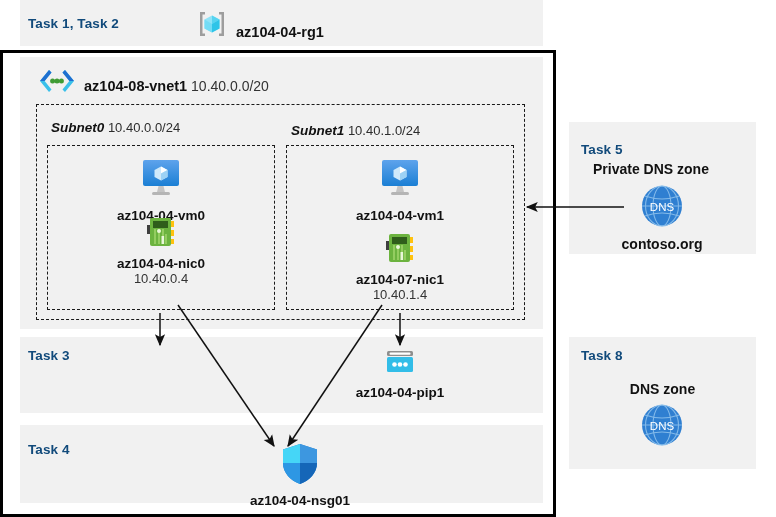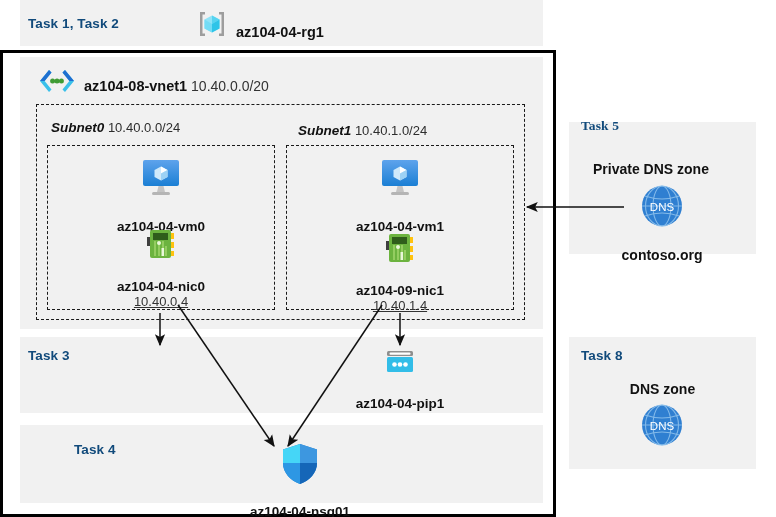--- a/index.html
+++ b/index.html
@@ -13,22 +13,22 @@
   .panel{position:absolute;background:#f1f1f1;box-sizing:border-box;}
 
   .task-label{position:absolute;font-weight:bold;font-size:13.5px;color:#114a7b;letter-spacing:.1px;}
 
   .dashed{position:absolute;border:1.6px dashed #1a1a1a;box-sizing:border-box;background:transparent;}
 
   .subnet-title{position:absolute;font-size:13px;color:#2d2d2d;white-space:nowrap;}
   .subnet-title b{color:#111;font-size:13.5px;font-style:italic;}
 
   .node{position:absolute;text-align:center;}
-  .node .cap{margin-top:15px;font-weight:bold;font-size:13.5px;color:#111;white-space:nowrap;}
-  .node .ip{font-size:13px;color:#333;white-space:nowrap;margin-top:0px;text-decoration:underline;}
+  .node .cap{margin-top:4px;font-weight:bold;font-size:13.5px;color:#111;white-space:nowrap;}
+  .node .ip{font-size:13px;color:#333;white-space:nowrap;margin-top:0px;}
 
   .hdr-row{position:absolute;display:flex;align-items:flex-end;gap:8px;}
   .hdr-text{font-size:14px;color:#333;white-space:nowrap;}
   .hdr-text b{color:#111;font-size:14.5px;}
 
   svg.lyr{position:absolute;left:0;top:0;width:776px;height:517px;pointer-events:none;}
 
   .ttl{font-weight:bold;font-size:14px;color:#111;position:absolute;white-space:nowrap;text-align:center;}
 </style>
 </head>
@@ -96,39 +96,39 @@
         <path d="M23 8.5 L29.5 12 L29.5 19 L23 22.5 L16.5 19 L16.5 12 Z" fill="#cfe9fb"></path>
         <path d="M23 8.5 L29.5 12 L23 15.5 Z" fill="#ffffff"></path>
         <path d="M23 15.5 L29.5 12 L29.5 19 L23 22.5 Z" fill="#9dd2f5"></path>
         <path d="M20.5 28 L25.5 28 L27 34 L19 34 Z" fill="#c4c4c4"></path>
         <rect x="14" y="34" width="18" height="3" rx="1.5" fill="#b5b5b5"></rect>
       </svg>
     </span>
     <div class="cap">az104-04-vm0</div>
   </div>
 
-  <div class="node" style="left:101px;top:228px;width:120px;">
+  <div class="node" style="left:101px;top:216px;width:120px;">
     <span style="display:inline-block;width:34px;height:32px;">
       <svg width="34" height="32" viewBox="0 0 34 32">
         <rect x="3" y="9" width="4" height="9" fill="#3f3f3f"></rect>
         <rect x="25" y="5" width="5" height="6" fill="#ffc20e"></rect>
         <rect x="25" y="14" width="5" height="6" fill="#ffc20e"></rect>
         <rect x="25" y="23" width="5" height="5" fill="#ffc20e"></rect>
         <rect x="6" y="2" width="21" height="28" rx="2" fill="#6cb33f"></rect>
         <rect x="9" y="5" width="15" height="7" fill="#2f5d1b"></rect>
         <path d="M11 13 L11 28 M15 16 L15 28 M19 13 L19 28 M22 18 L22 28" stroke="#9fd46a" stroke-width="1.6" fill="none"></path>
         <circle cx="15" cy="15" r="2" fill="#eaf7d9"></circle>
         <rect x="17.5" y="20" width="2.6" height="8" fill="#eaf7d9"></rect>
       </svg>
     </span>
     <div class="cap">az104-04-nic0</div>
     <div class="ip">10.40.0.4</div>
   </div>
 
-  <div class="subnet-title" style="left:291px;top:123px;margin-left:7px;">
+  <div class="subnet-title" style="left:291px;top:123px;">
     <b>Subnet1</b> <span>10.40.1.0/24</span>
   </div>
   <div class="dashed" style="left:286px;top:145px;width:228px;height:165px;"></div>
 
   <div class="node" style="left:340px;top:158px;width:120px;">
     <span style="display:inline-block;width:46px;height:42px;">
       <svg width="46" height="42" viewBox="0 0 46 42">
         <defs>
           <linearGradient id="vmg1" x1="0" y1="0" x2="0" y2="1">
             <stop offset="0" stop-color="#5ea3ec"></stop>
@@ -153,21 +153,21 @@
         <rect x="25" y="5" width="5" height="6" fill="#ffc20e"></rect>
         <rect x="25" y="14" width="5" height="6" fill="#ffc20e"></rect>
         <rect x="25" y="23" width="5" height="5" fill="#ffc20e"></rect>
         <rect x="6" y="2" width="21" height="28" rx="2" fill="#6cb33f"></rect>
         <rect x="9" y="5" width="15" height="7" fill="#2f5d1b"></rect>
         <path d="M11 13 L11 28 M15 16 L15 28 M19 13 L19 28 M22 18 L22 28" stroke="#9fd46a" stroke-width="1.6" fill="none"></path>
         <circle cx="15" cy="15" r="2" fill="#eaf7d9"></circle>
         <rect x="17.5" y="20" width="2.6" height="8" fill="#eaf7d9"></rect>
       </svg>
     </span>
-    <div class="cap">az104-09-nic1</div>
+    <div class="cap">az104-07-nic1</div>
     <div class="ip">10.40.1.4</div>
   </div>
 
   <div class="panel" style="left:20px;top:337px;width:523px;height:76px;"></div>
   <div class="task-label" style="left:28px;top:348px;">Task 3</div>
 
 
   <div class="node" style="left:340px;top:349px;width:120px;">
     <span style="display:inline-block;width:34px;height:28px;">
       <svg width="34" height="28" viewBox="0 0 34 28">
@@ -176,37 +176,37 @@
         <rect x="4" y="8" width="26" height="15" rx="1.5" fill="#32bde8"></rect>
         <circle cx="11.5" cy="15.5" r="2.3" fill="#ffffff"></circle>
         <circle cx="17" cy="15.5" r="2.3" fill="#ffffff"></circle>
         <circle cx="22.5" cy="15.5" r="2.3" fill="#ffffff"></circle>
       </svg>
     </span>
     <div class="cap">az104-04-pip1</div>
   </div>
 
   <div class="panel" style="left:20px;top:425px;width:523px;height:78px;"></div>
-  <div class="task-label" style="left:28px;top:442px;margin-left:46px;">Task 4</div>
+  <div class="task-label" style="left:28px;top:442px;">Task 4</div>
 
   <div class="node" style="left:240px;top:443px;width:120px;">
     <span style="display:inline-block;width:38px;height:42px;">
       <svg width="38" height="42" viewBox="0 0 38 42">
         <path d="M19 1 L36 6.5 L36 20 C36 30 28.5 37.5 19 41 C9.5 37.5 2 30 2 20 L2 6.5 Z" fill="#1f7fd0"></path>
         <path d="M19 1 L2 6.5 L2 20 L19 20 Z" fill="#45d6f7"></path>
         <path d="M19 1 L36 6.5 L36 20 L19 20 Z" fill="#3d97e0"></path>
         <path d="M2 20 L19 20 L19 41 C9.5 37.5 2 30 2 20 Z" fill="#2d97e4"></path>
         <path d="M36 20 L19 20 L19 41 C28.5 37.5 36 30 36 20 Z" fill="#1566b8"></path>
       </svg>
     </span>
     <div class="cap">az104-04-nsg01</div>
   </div>
 
   <div class="panel" style="left:569px;top:122px;width:187px;height:132px;"></div>
-  <div class="task-label" style="left:581px;top:118px;font-family:Liberation Serif, serif;">Task 5</div>
+  <div class="task-label" style="left:581px;top:142px;">Task 5</div>
   <div class="ttl" style="left:569px;top:161px;width:164px;">Private DNS zone</div>
 
   <div class="node" style="left:602px;top:184px;width:120px;">
     <span style="display:inline-block;width:44px;height:44px;">
       <svg width="44" height="44" viewBox="0 0 44 44">
         <circle cx="22" cy="22" r="20" fill="#2f7fd1"></circle>
         <g stroke="#8cc0ec" stroke-width="1.1" fill="none" opacity=".9">
           <ellipse cx="22" cy="22" rx="9" ry="20"></ellipse>
           <ellipse cx="22" cy="22" rx="16.5" ry="20"></ellipse>
           <line x1="2" y1="22" x2="42" y2="22"></line>

